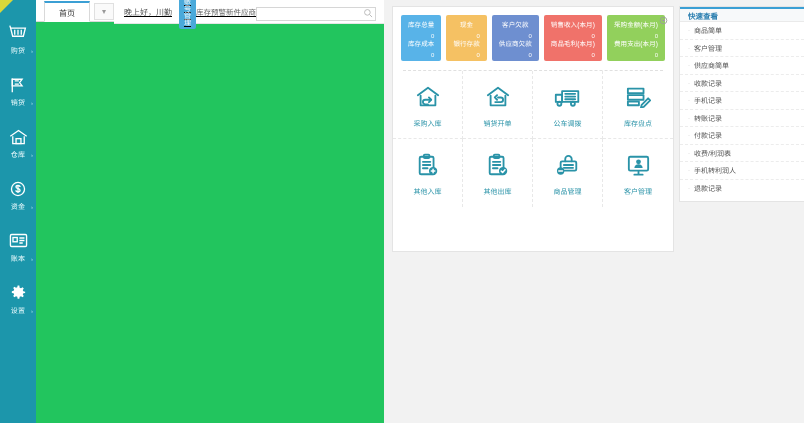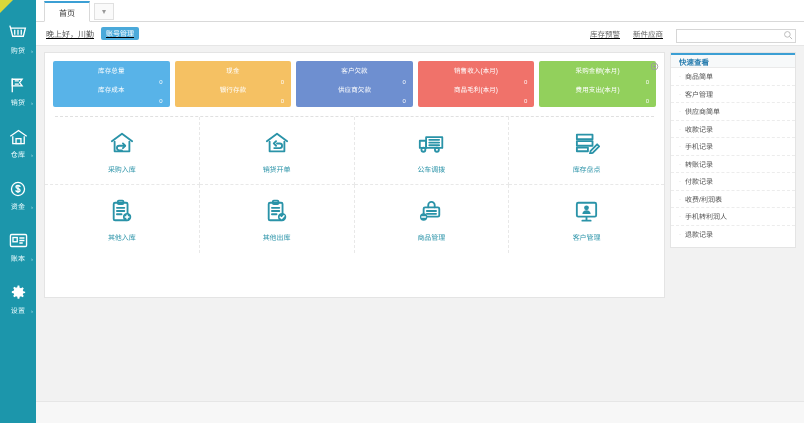--- a/index.html
+++ b/index.html
@@ -38,21 +38,21 @@
   .side-item .si-label {
     font-size: 7px; line-height: 9px; margin-top: 2px;
     letter-spacing: .2px; color: #ebfbfe; white-space: nowrap;
   }
   .side-item .si-arrow {
     position: absolute; right: 3px; bottom: 10px;
     font-size: 6px; color: #a8e0e9; line-height: 1;
   }
 
   
-  .main { flex: 1; display: flex; flex-direction: column; min-width: 0; background: #22c55e; }
+  .main { flex: 1; display: flex; min-width: 0; background: #22c55e; }
 
   
   .tabstrip {
     height: 22px; background: #fff;
     border-bottom: 1px solid #d9d9d9;
     display: flex; align-items: flex-end; padding-left: 8px;
   }
   .tab {
     height: 21px; min-width: 46px;
     border: 1px solid #d9d9d9; border-bottom: 1px solid #fff;
@@ -77,21 +77,21 @@
     border-bottom: 1px solid #e6e6e6;
     text-decoration: underline;
   }
   .greet-text { font-size: 8px; color: #555; white-space: nowrap; }
   .greet-badge {
     margin-left: 7px;
     background: #4aa9da; color: #fff;
     font-size: 7px; line-height: 1;
     padding: 3px 5px; border-radius: 2px; cursor: pointer;
   }
-  .greet-right { margin-left: auto; display: flex; align-items: center; gap: 13px; }
+  .greet-right { margin-left: auto; display: flex; align-items: center; gap: 0; }
   .greet-link { font-size: 7.5px; color: #666; white-space: nowrap; cursor: pointer; }
   .search-wrap { position: relative; }
   .search-input {
     width: 120px; height: 14px;
     border: 1px solid #d6d6d6; background: #fff;
     font-size: 7px; color: #333; padding: 0 16px 0 5px;
     font-family: inherit; outline: none;
   }
   .search-ic {
     position: absolute; right: 3px; top: 2px;

